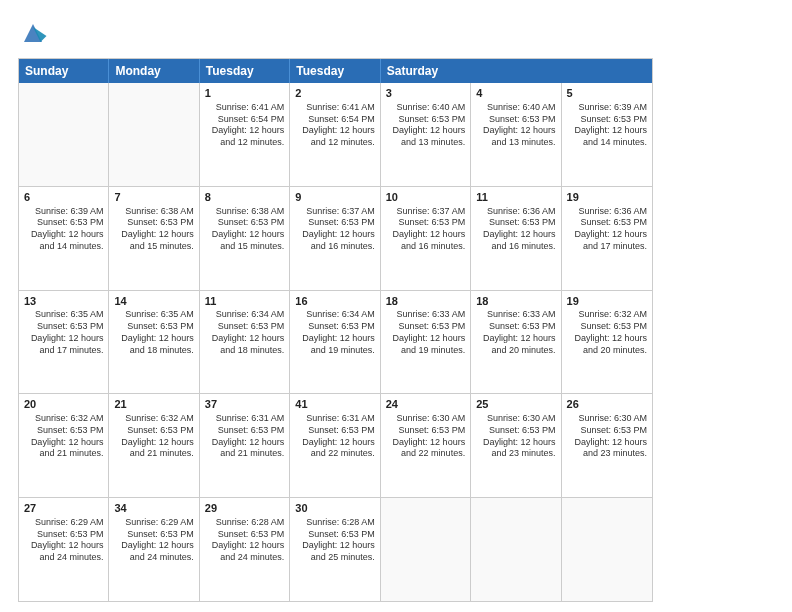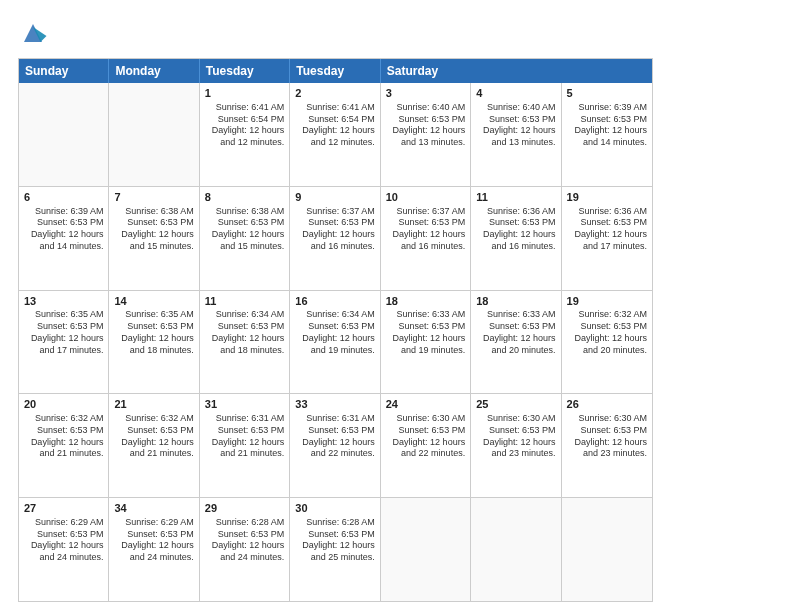--- a/index.html
+++ b/index.html
@@ -312,29 +312,29 @@
       </div>
           <div class="cal-cell">
         <span class="day-num">21</span>
         <div class="cal-cell-text">
           Sunrise: 6:32 AM<br>
           Sunset: 6:53 PM<br>
           Daylight: 12 hours and 21 minutes.
         </div>
       </div>
           <div class="cal-cell">
-        <span class="day-num">31</span>
+        <span class="day-num">37</span>
         <div class="cal-cell-text">
           Sunrise: 6:31 AM<br>
           Sunset: 6:53 PM<br>
           Daylight: 12 hours and 21 minutes.
         </div>
       </div>
           <div class="cal-cell">
-        <span class="day-num">33</span>
+        <span class="day-num">41</span>
         <div class="cal-cell-text">
           Sunrise: 6:31 AM<br>
           Sunset: 6:53 PM<br>
           Daylight: 12 hours and 22 minutes.
         </div>
       </div>
           <div class="cal-cell">
         <span class="day-num">24</span>
         <div class="cal-cell-text">
           Sunrise: 6:30 AM<br>

